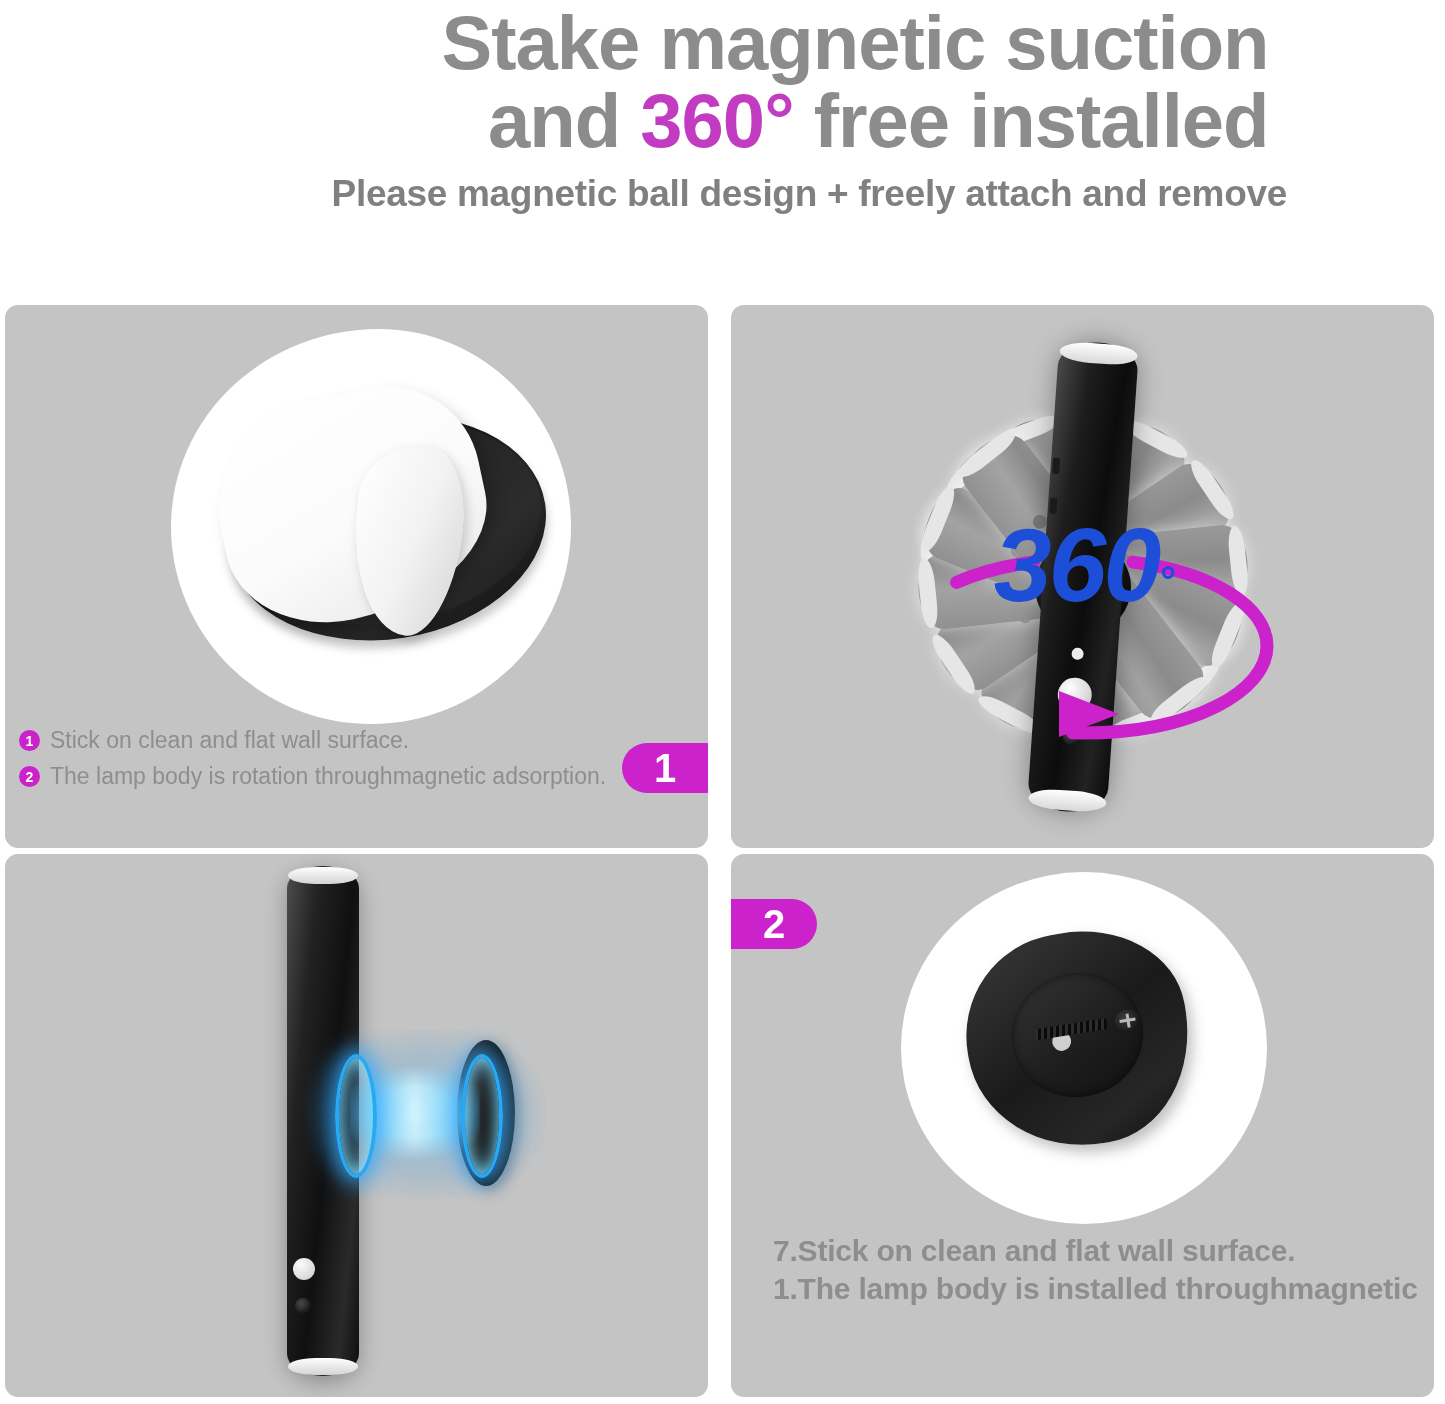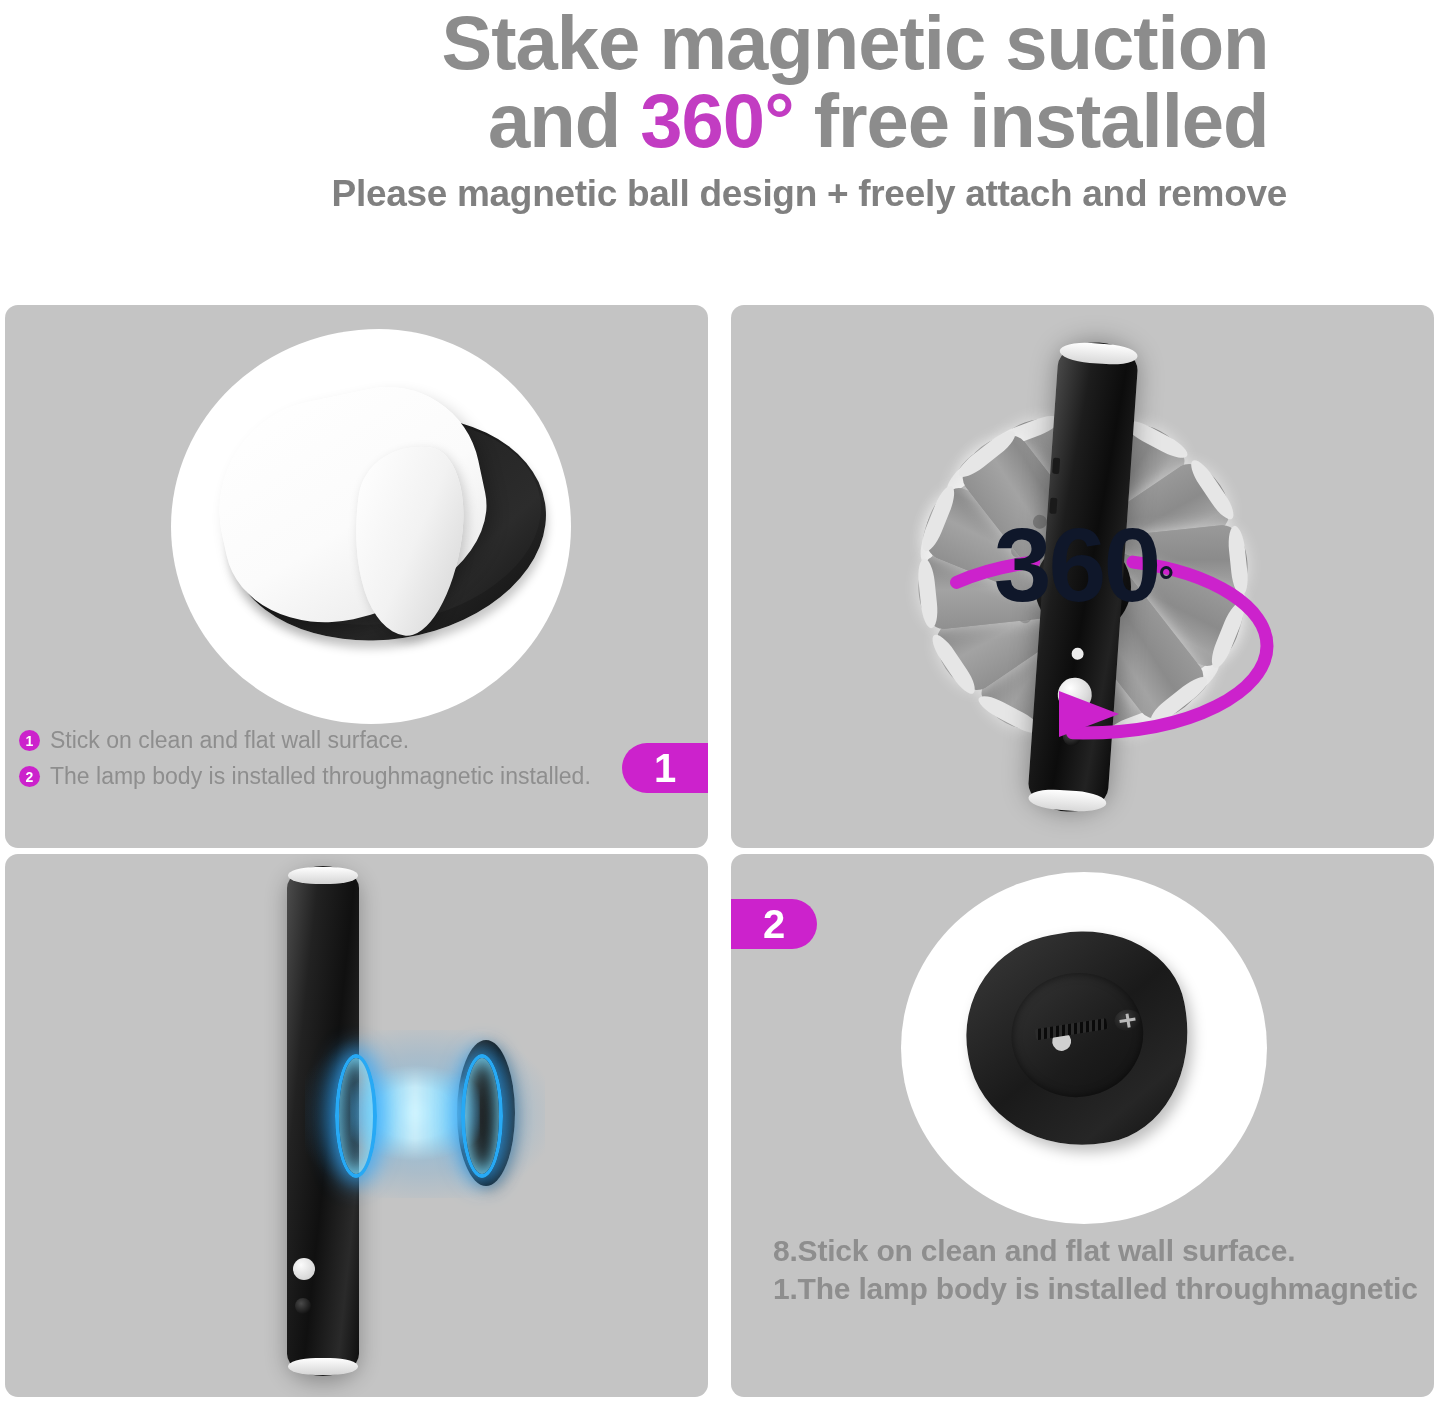--- a/index.html
+++ b/index.html
@@ -297,23 +297,24 @@
     position: absolute;
     left: 0; right: 0;
     top: 208px;
     text-align: center;
     z-index: 8;
     pointer-events: none;
   }
   .badge-360 .num {
     font-size: 104px;
     font-weight: bold;
-    color: #0f172a;
+    color: #1d4ed8;
     letter-spacing: -3px;
     line-height: 1;
+    font-style: italic;
   }
   .badge-360 .sup {
     font-size: 40px;
     vertical-align: super;
     font-weight: bold;
   }
   .rot-arrow {
     position: absolute;
     left: 152px;
     top: 236px;
@@ -531,21 +532,21 @@
     </div>
 
     <div class="cap-1">
       <div class="bullets">
         <div class="bullet-row">
           <span class="bullet-dot">1</span>
           <span class="bullet-text">Stick on clean and flat wall surface.</span>
         </div>
         <div class="bullet-row">
           <span class="bullet-dot">2</span>
-          <span class="bullet-text">The lamp body is installed throughmagnetic installed.</span>
+          <span class="bullet-text">The lamp body is rotation throughmagnetic adsorption.</span>
         </div>
       </div>
     </div>
 
     <div class="tab tab-1">1</div>
   </div>
 
   <div class="panel">
     <div class="fan-stage">
 
@@ -654,18 +655,18 @@
         <span class="mount-inner"></span>
         <span class="mount-hole"></span>
       </div>
       <div class="screw">
         <span class="screw-shaft"></span>
         <span class="screw-head"></span>
       </div>
     </div>
 
     <div class="cap-4">
-      <div class="line">8.Stick on clean and flat wall surface.</div>
+      <div class="line">7.Stick on clean and flat wall surface.</div>
       <div class="line">1.The lamp body is installed throughmagnetic</div>
     </div>
   </div>
 
 </div>
 
 </body></html>

